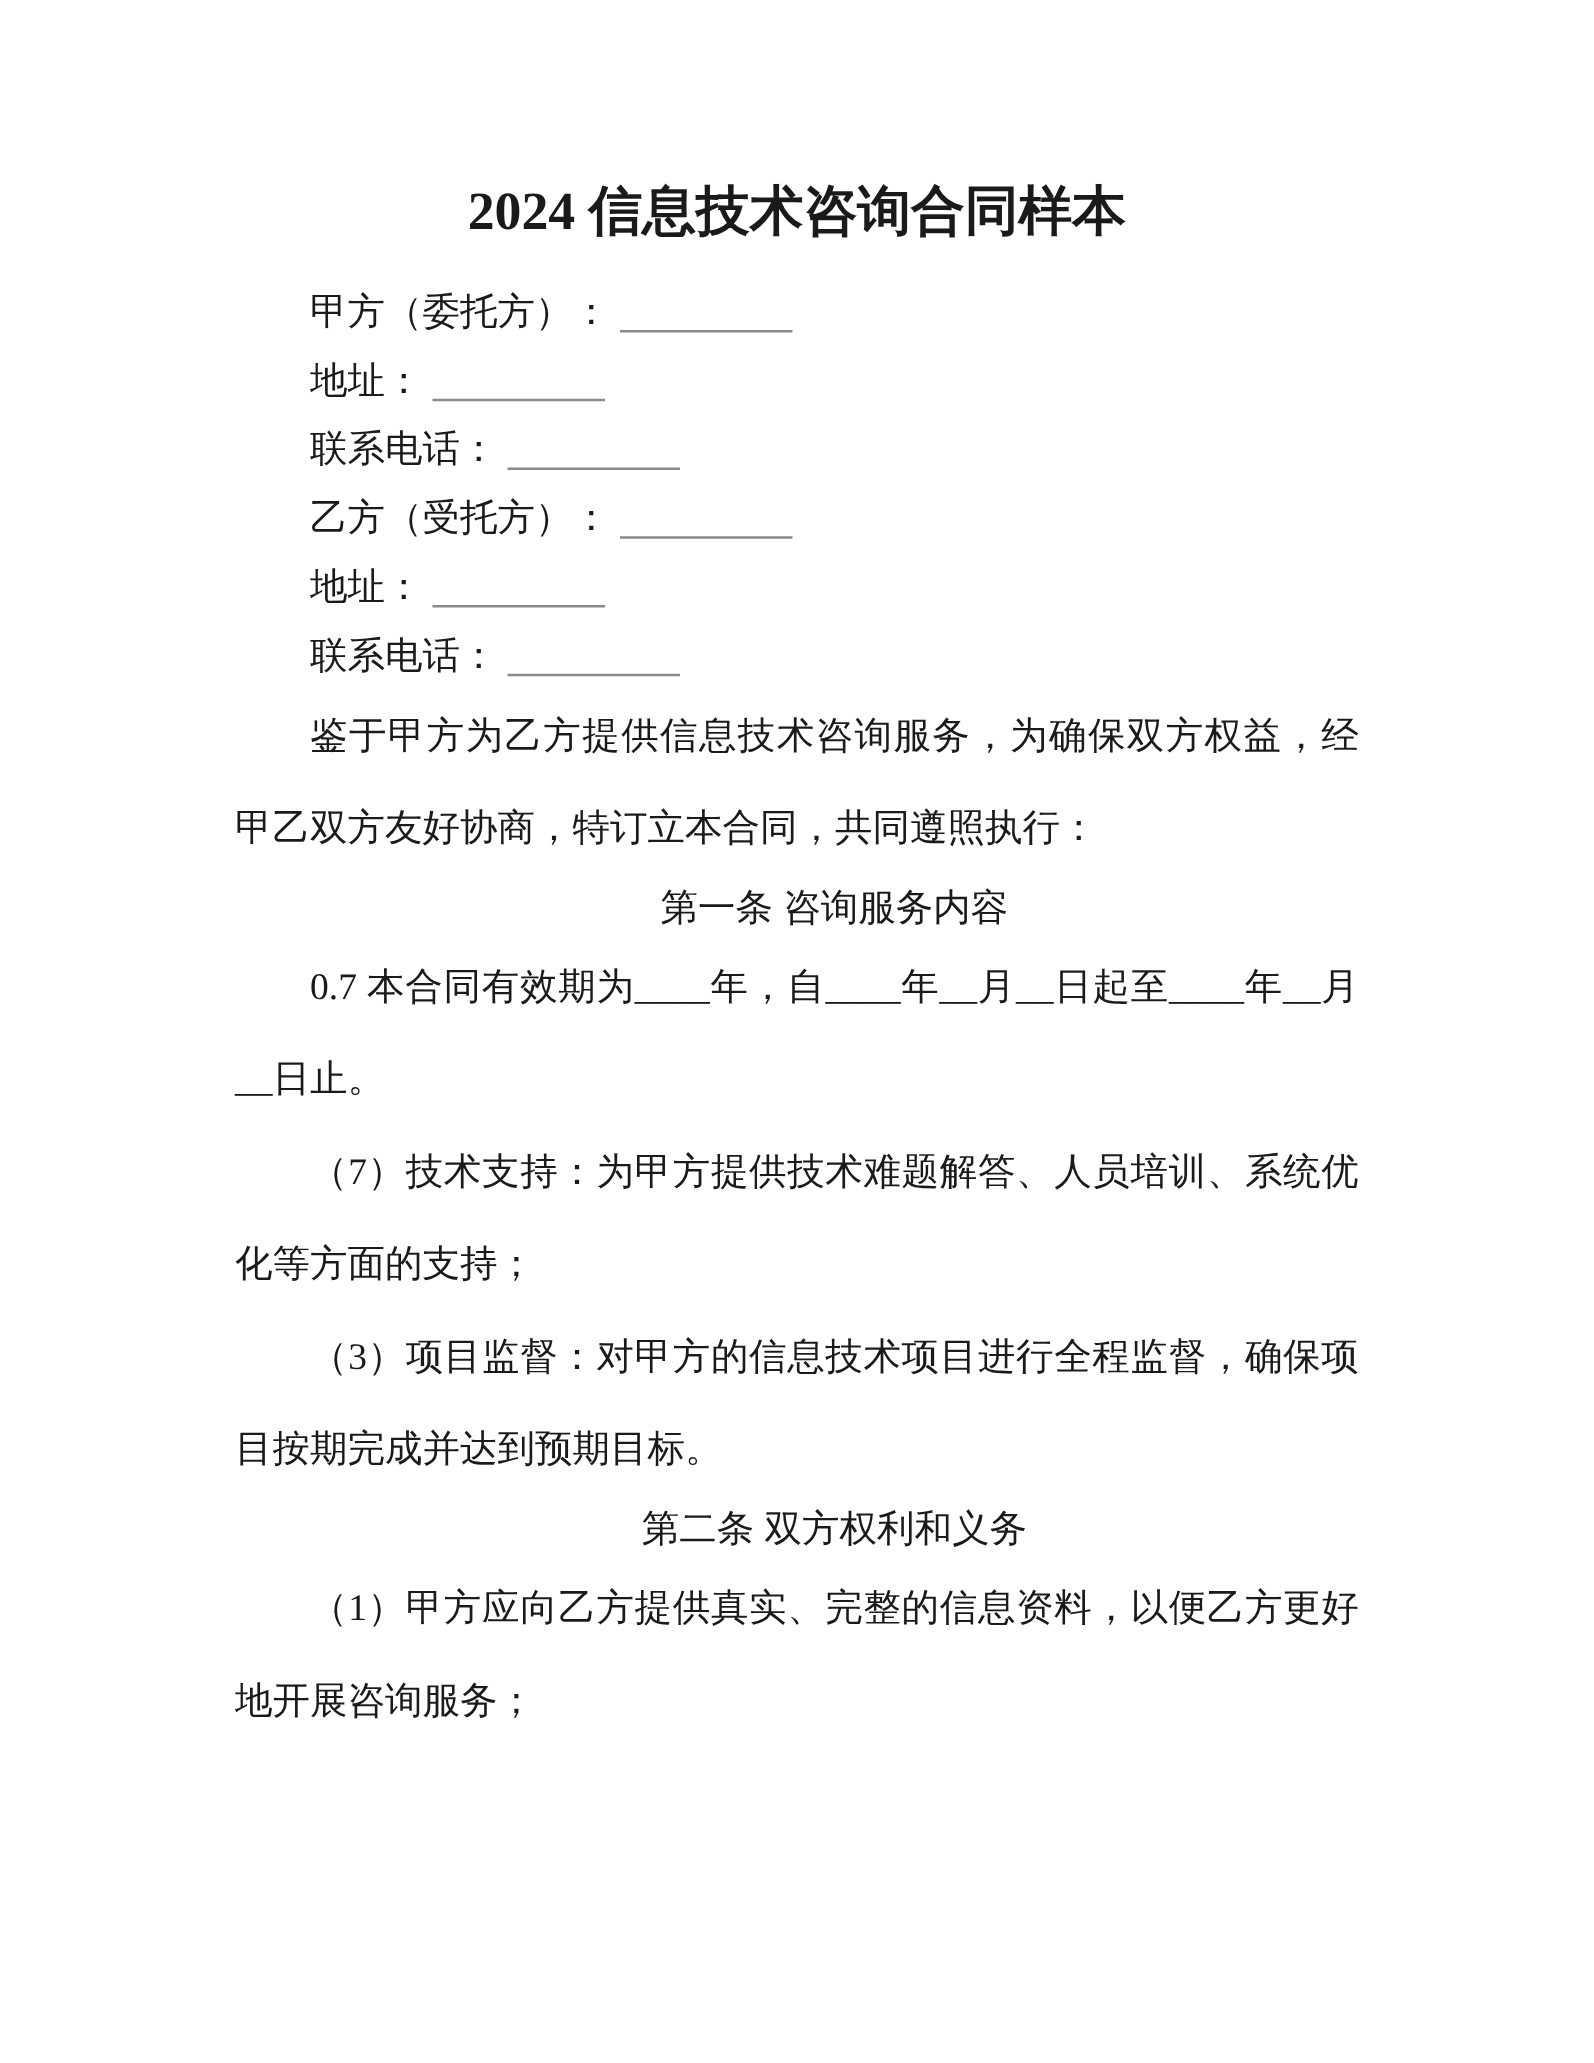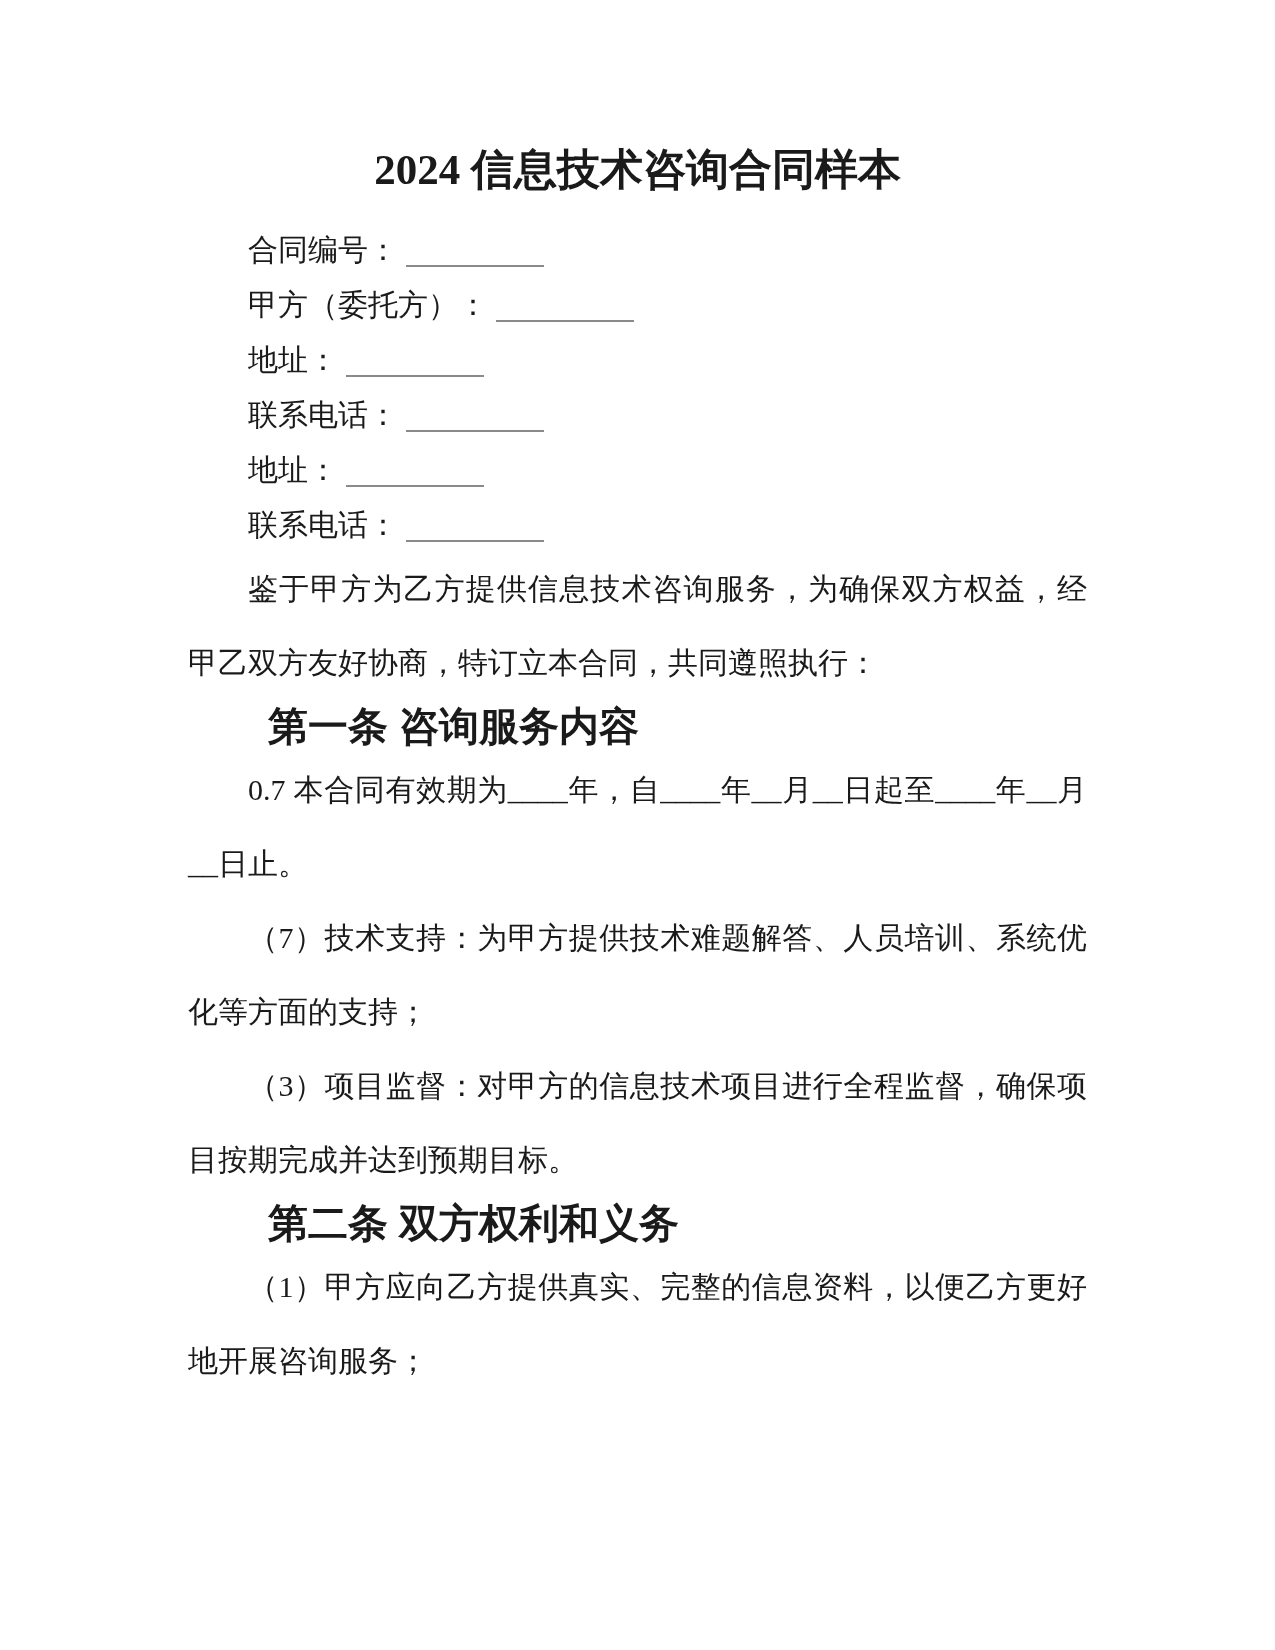--- a/index.html
+++ b/index.html
@@ -47,48 +47,48 @@
   }
   .para {
     margin: 0;
     font-size: 30px;
     line-height: 74px;
     text-align: justify;
     text-indent: 2em;
   }
   .heading {
     margin: 0;
-    font-size: 40px;
+    font-size: 30px;
     line-height: 53px;
-    font-weight: bold;
+    font-weight: normal;
     text-indent: 2em;
-    text-align: left;
+    text-align: center;
     font-family: "Liberation Sans", "DejaVu Sans", sans-serif;
     white-space: pre-wrap;
   }
 </style>
 </head>
 <body>
 
 <div class="page">
 
   <h1 class="doc-title">2024 信息技术咨询合同样本</h1>
 
   <div>
     <p class="field-line">
-      <span>合同编号：</span><span class="blank-underline"></span>
-    </p>
-    <p class="field-line">
       <span>甲方（委托方）：</span><span class="blank-underline"></span>
     </p>
     <p class="field-line">
       <span>地址：</span><span class="blank-underline"></span>
     </p>
     <p class="field-line">
       <span>联系电话：</span><span class="blank-underline"></span>
+    </p>
+    <p class="field-line">
+      <span>乙方（受托方）：</span><span class="blank-underline"></span>
     </p>
     <p class="field-line">
       <span>地址：</span><span class="blank-underline"></span>
     </p>
     <p class="field-line">
       <span>联系电话：</span><span class="blank-underline"></span>
     </p>
   </div>
 
   <p class="para">鉴于甲方为乙方提供信息技术咨询服务，为确保双方权益，经甲乙双方友好协商，特订立本合同，共同遵照执行：</p>

